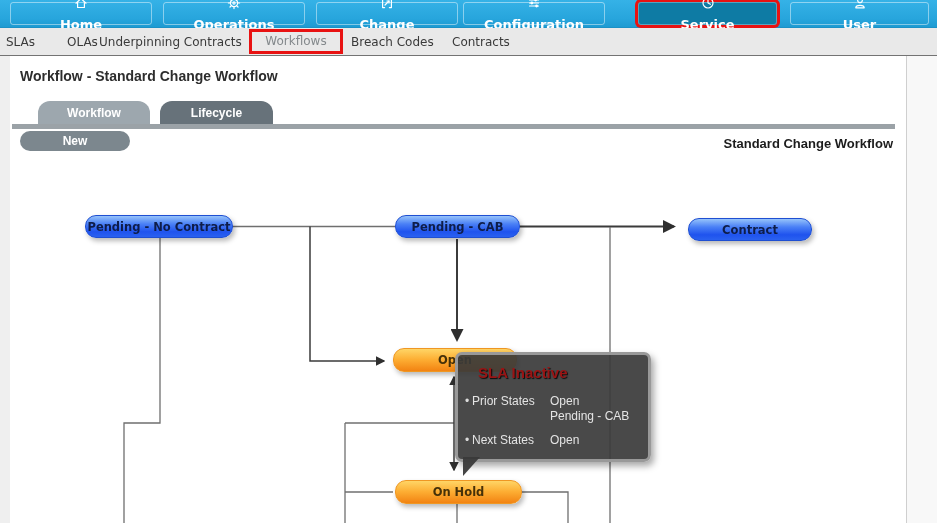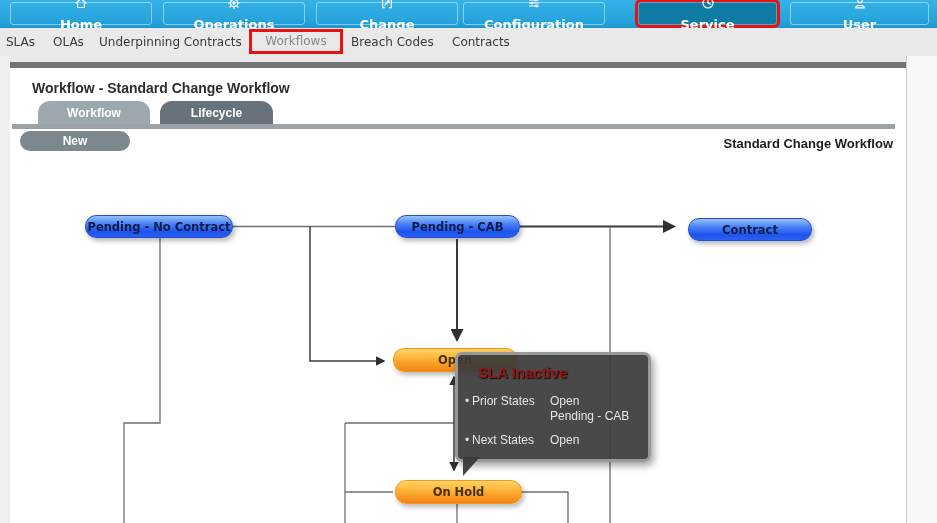--- a/index.html
+++ b/index.html
@@ -17,34 +17,34 @@
   .nav-operations{left:163px;width:142px}
   .nav-change{left:316px;width:142px}
   .nav-configuration{left:463px;width:142px}
   .nav-service{left:638px;width:139px;background:#0E7BA4;border-color:rgba(255,255,255,.3);
                box-shadow:0 0 0 3px #E81212;}
   .nav-user{left:790px;width:139px}
   .nav-icon{display:flex;align-items:center}
   .nav-icon svg{stroke:#fff;fill:none;stroke-width:1.2;stroke-linecap:round;stroke-linejoin:round}
 
   
-  .subnav{position:absolute;left:0;top:28px;width:937px;height:40px;background:#E9E9E9;
-          border-bottom:6px solid #737373;box-sizing:border-box;
+  .subnav{position:absolute;left:0;top:28px;width:937px;height:28px;background:#E9E9E9;
+          border-bottom:1px solid #737373;box-sizing:border-box;
           font:12px "DejaVu Sans",sans-serif;color:#3a3a3a;}
   .subnav-item{position:absolute;top:0;height:28px;line-height:28px;cursor:pointer;white-space:nowrap}
-  .sn-slas{left:6px}.sn-olas{left:53px}.sn-uc{left:99px}
+  .sn-slas{left:6px}.sn-olas{left:67px}.sn-uc{left:99px}
   .sn-workflows{left:249px;width:94px;top:1px;height:25px;line-height:19px;text-align:center;
                 border:3px solid #E81212;box-sizing:border-box;color:#84898c;}
   .sn-breach{left:351px}.sn-contracts{left:452px}
 
   
   .left-strip{position:absolute;left:0;top:56px;width:10px;height:467px;background:#EFEFEF}
   .right-strip{position:absolute;left:906px;top:56px;width:31px;height:467px;background:#F8F8F8;
                border-left:1px solid #CFCFCF;box-sizing:border-box}
-  .page-title{position:absolute;left:20px;top:68px;margin:12px;
+  .page-title{position:absolute;left:20px;top:68px;margin:0;
               font:bold 14px "Liberation Sans",sans-serif;color:#2d2d2d;}
 
   .tab{position:absolute;top:101px;height:23px;border-radius:12px 12px 0 0;color:#fff;
        font:bold 12px "Liberation Sans",sans-serif;display:flex;align-items:center;
        justify-content:center;cursor:pointer;}
   .tab-workflow{left:38px;width:112px;background:#9DA7AE}
   .tab-lifecycle{left:160px;width:113px;background:#67727A}
   .tab-bar{position:absolute;left:12px;top:124px;width:883px;height:5px;background:#9BA2A7}
 
   .new-btn{position:absolute;left:20px;top:131px;width:110px;height:20px;border-radius:10px;

